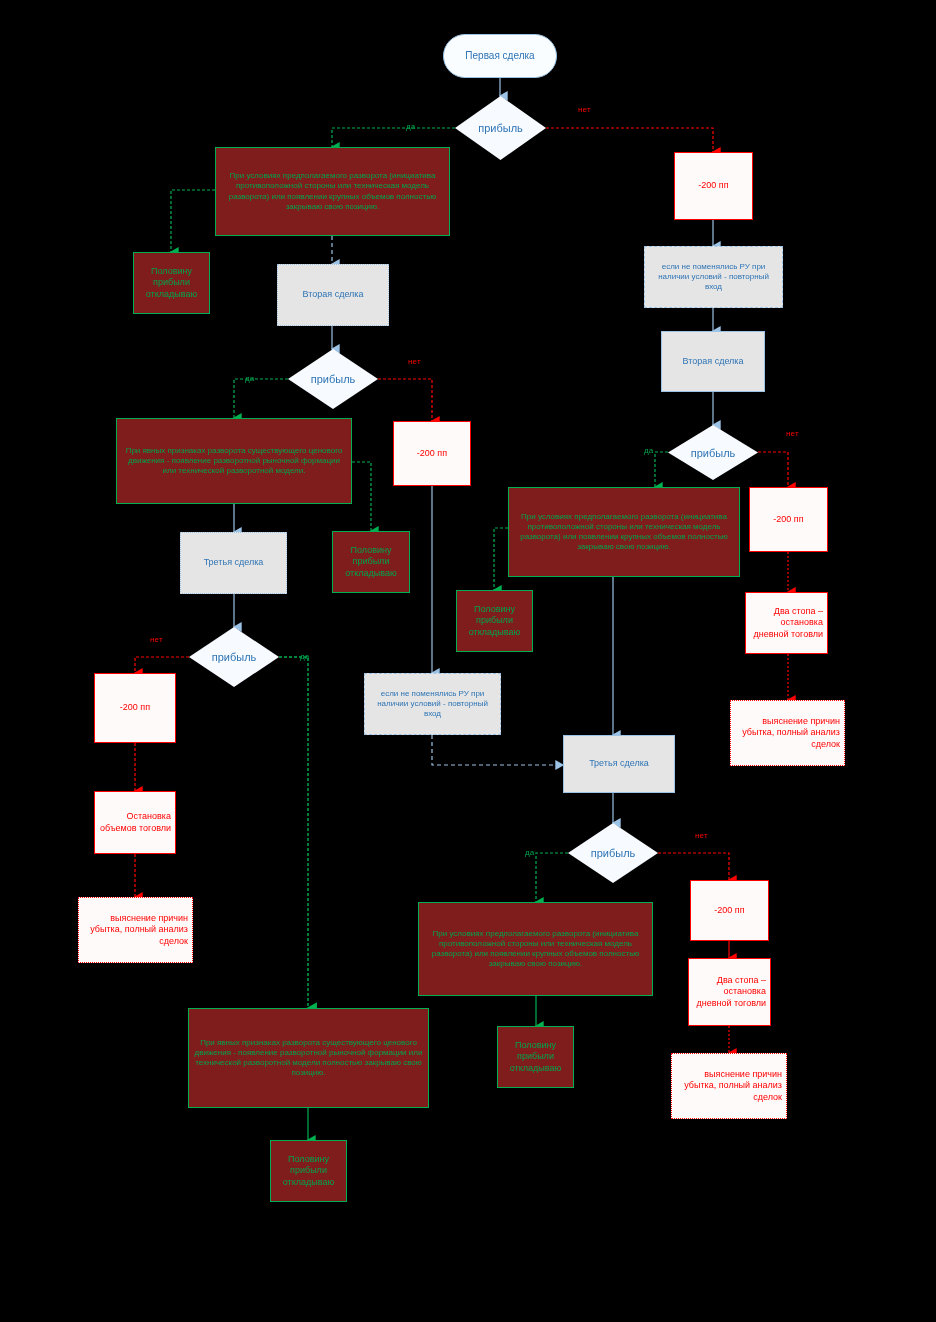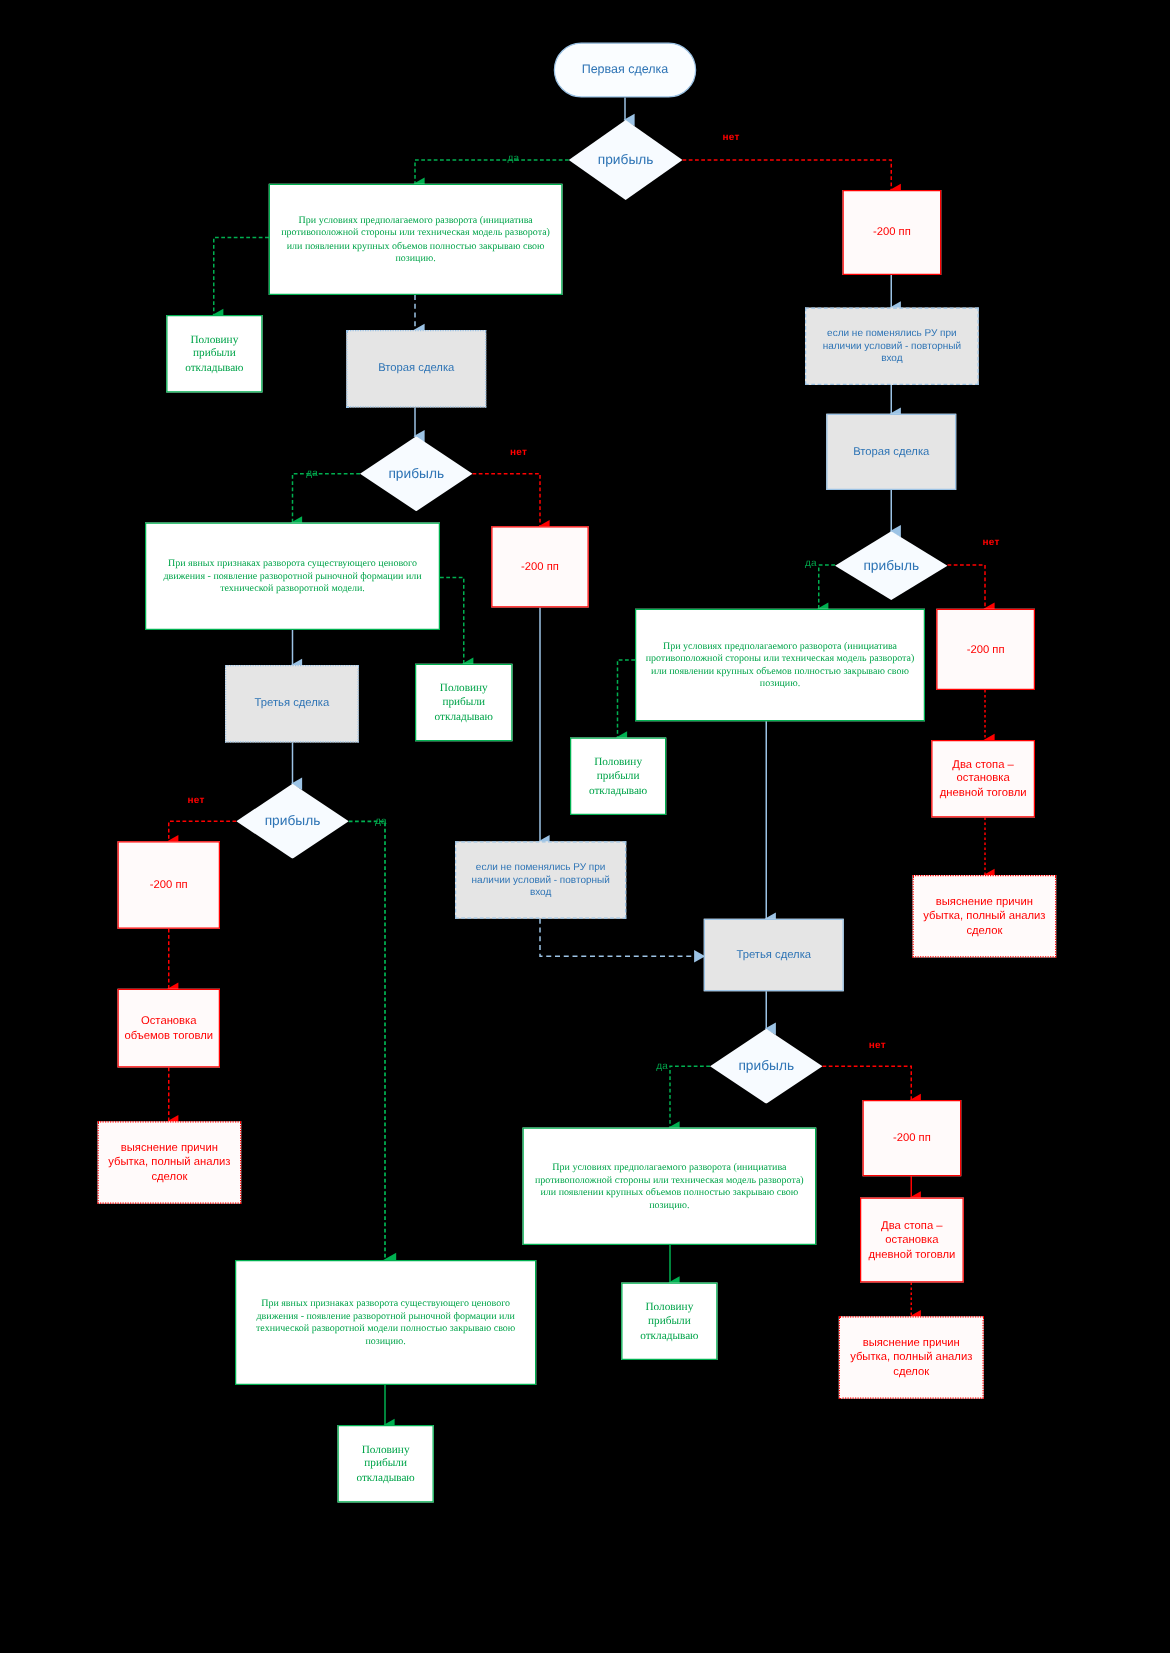--- a/index.html
+++ b/index.html
@@ -16,22 +16,22 @@
     display:flex;align-items:center;justify-content:center;
     text-align:center;
     line-height:1.28;
     background:#e5e5e5;
     border:1px solid #9cc3e5;
     color:#2e74b5;
     font-size:9px;
     padding:2px 4px;
     white-space:pre-line;
   }
-  .node.green{border-color:#00b050;color:#00a44a;background:#ffffff;font-family:Liberation Serif, serif;}
-  .node.red{border-color:#ff0000;color:#ff0000;background:#fffafa;}
+  .node.green{border-color:#00b050;color:#00a44a;background:#7f1d1d;}
+  .node.red{border-color:#ff0000;color:#ff0000;background:#fffafa;text-align:right;}
   .node.term{
     border-radius:22px;
     border:1px solid #9cc3e5;
     background:#fafdff;
     font-size:10px;
   }
   .node.dash{border-style:dashed;}
   .node.dot{border-style:dotted;}
   .diamond{
     position:absolute;
@@ -43,21 +43,21 @@
     position:absolute;inset:0;
     background:#f7fbff;
     clip-path:polygon(50% 0,100% 50%,50% 100%,0 50%);
   }
   .diamond .dlabel{position:relative;z-index:2;}
   .elabel{
     position:absolute;font-size:8px;
     letter-spacing:.2px;
   }
   .elabel.y{color:#00a44a;margin-top:17px;}
-  .elabel.n{color:#ff0000;font-weight:bold;}
+  .elabel.n{color:#ff0000;}
   svg.links{position:absolute;left:0;top:0;width:936px;height:1322px;pointer-events:none;}
 </style>
 </head>
 <body>
 
 <div id="canvas">
 
   <svg class="links" xmlns="http://www.w3.org/2000/svg">
     <defs>
       <marker id="ab" markerWidth="9" markerHeight="9" refX="4.5" refY="7.4" orient="auto">

